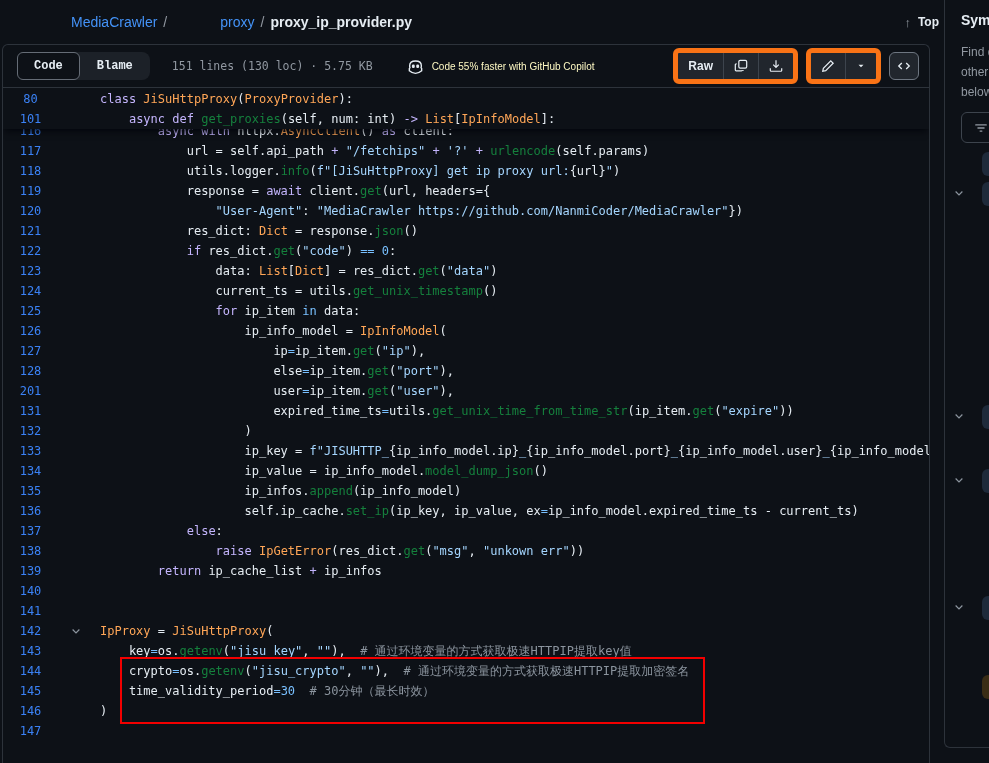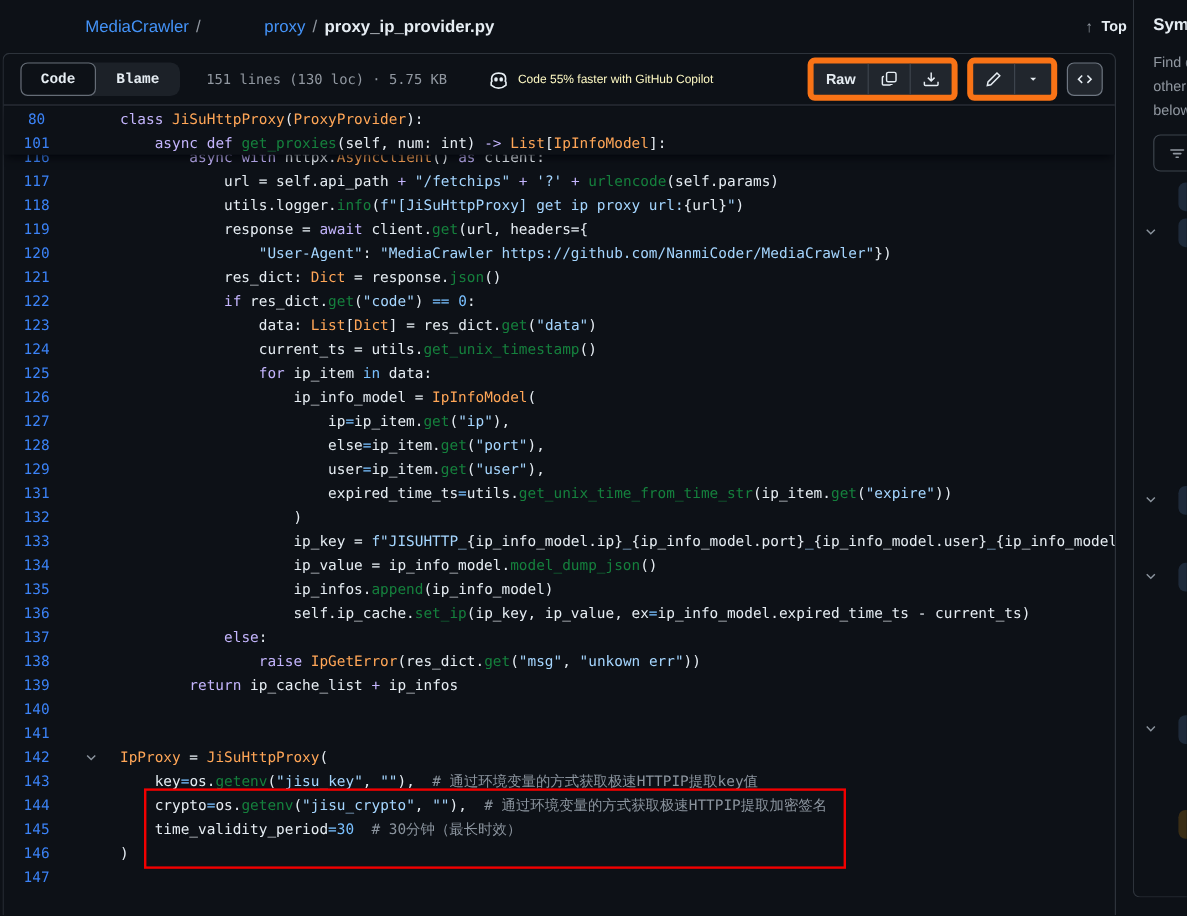--- a/index.html
+++ b/index.html
@@ -162,21 +162,21 @@
           <div class="crow"><div class="ln">119</div><div class="fold"></div><div class="ctext"><span class="tt">            response = </span><span class="tk">await</span><span class="tt"> client.</span><span class="tf">get</span><span class="tt">(url, headers={</span></div></div>
           <div class="crow"><div class="ln">120</div><div class="fold"></div><div class="ctext"><span class="tt">                </span><span class="ts">"User-Agent"</span><span class="tt">: </span><span class="ts">"MediaCrawler https://github.com/NanmiCoder/MediaCrawler"</span><span class="tt">})</span></div></div>
           <div class="crow"><div class="ln">121</div><div class="fold"></div><div class="ctext"><span class="tt">            res_dict: </span><span class="tc">Dict</span><span class="tt"> = response.</span><span class="tf">json</span><span class="tt">()</span></div></div>
           <div class="crow"><div class="ln">122</div><div class="fold"></div><div class="ctext"><span class="tt">            </span><span class="tk">if</span><span class="tt"> res_dict.</span><span class="tf">get</span><span class="tt">(</span><span class="ts">"code"</span><span class="tt">) </span><span class="tn">==</span><span class="tt"> </span><span class="tn">0</span><span class="tt">:</span></div></div>
           <div class="crow"><div class="ln">123</div><div class="fold"></div><div class="ctext"><span class="tt">                data: </span><span class="tc">List</span><span class="tt">[</span><span class="tc">Dict</span><span class="tt">] = res_dict.</span><span class="tf">get</span><span class="tt">(</span><span class="ts">"data"</span><span class="tt">)</span></div></div>
           <div class="crow"><div class="ln">124</div><div class="fold"></div><div class="ctext"><span class="tt">                current_ts = utils.</span><span class="tf">get_unix_timestamp</span><span class="tt">()</span></div></div>
           <div class="crow"><div class="ln">125</div><div class="fold"></div><div class="ctext"><span class="tt">                </span><span class="tk">for</span><span class="tt"> ip_item </span><span class="tn">in</span><span class="tt"> data:</span></div></div>
           <div class="crow"><div class="ln">126</div><div class="fold"></div><div class="ctext"><span class="tt">                    ip_info_model = </span><span class="tc">IpInfoModel</span><span class="tt">(</span></div></div>
           <div class="crow"><div class="ln">127</div><div class="fold"></div><div class="ctext"><span class="tt">                        ip</span><span class="tn">=</span><span class="tt">ip_item.</span><span class="tf">get</span><span class="tt">(</span><span class="ts">"ip"</span><span class="tt">),</span></div></div>
           <div class="crow"><div class="ln">128</div><div class="fold"></div><div class="ctext"><span class="tt">                        else</span><span class="tn">=</span><span class="tt">ip_item.</span><span class="tf">get</span><span class="tt">(</span><span class="ts">"port"</span><span class="tt">),</span></div></div>
-          <div class="crow"><div class="ln">129</div><div class="fold"></div><div class="ctext"><span class="tt">                        user</span><span class="tn">=</span><span class="tt">ip_item.</span><span class="tf">get</span><span class="tt">(</span><span class="ts">"user"</span><span class="tt">),</span></div></div>
+          <div class="crow"><div class="ln">201</div><div class="fold"></div><div class="ctext"><span class="tt">                        user</span><span class="tn">=</span><span class="tt">ip_item.</span><span class="tf">get</span><span class="tt">(</span><span class="ts">"user"</span><span class="tt">),</span></div></div>
           <div class="crow"><div class="ln">131</div><div class="fold"></div><div class="ctext"><span class="tt">                        expired_time_ts</span><span class="tn">=</span><span class="tt">utils.</span><span class="tf">get_unix_time_from_time_str</span><span class="tt">(ip_item.</span><span class="tf">get</span><span class="tt">(</span><span class="ts">"expire"</span><span class="tt">))</span></div></div>
           <div class="crow"><div class="ln">132</div><div class="fold"></div><div class="ctext"><span class="tt">                    )</span></div></div>
           <div class="crow"><div class="ln">133</div><div class="fold"></div><div class="ctext"><span class="tt">                    ip_key = </span><span class="ts">f"JISUHTTP_</span><span class="tt">{ip_info_model.ip}</span><span class="ts">_</span><span class="tt">{ip_info_model.port}</span><span class="ts">_</span><span class="tt">{ip_info_model.user}</span><span class="ts">_</span><span class="tt">{ip_info_model.</span></div></div>
           <div class="crow"><div class="ln">134</div><div class="fold"></div><div class="ctext"><span class="tt">                    ip_value = ip_info_model.</span><span class="tf">model_dump_json</span><span class="tt">()</span></div></div>
           <div class="crow"><div class="ln">135</div><div class="fold"></div><div class="ctext"><span class="tt">                    ip_infos.</span><span class="tf">append</span><span class="tt">(ip_info_model)</span></div></div>
           <div class="crow"><div class="ln">136</div><div class="fold"></div><div class="ctext"><span class="tt">                    self.ip_cache.</span><span class="tf">set_ip</span><span class="tt">(ip_key, ip_value, ex</span><span class="tn">=</span><span class="tt">ip_info_model.expired_time_ts - current_ts)</span></div></div>
           <div class="crow"><div class="ln">137</div><div class="fold"></div><div class="ctext"><span class="tt">            </span><span class="tk">else</span><span class="tt">:</span></div></div>
           <div class="crow"><div class="ln">138</div><div class="fold"></div><div class="ctext"><span class="tt">                </span><span class="tk">raise</span><span class="tt"> </span><span class="tc">IpGetError</span><span class="tt">(res_dict.</span><span class="tf">get</span><span class="tt">(</span><span class="ts">"msg"</span><span class="tt">, </span><span class="ts">"unkown err"</span><span class="tt">))</span></div></div>
           <div class="crow"><div class="ln">139</div><div class="fold"></div><div class="ctext"><span class="tt">        </span><span class="tk">return</span><span class="tt"> ip_cache_list </span><span class="tk">+</span><span class="tt"> ip_infos</span></div></div>
           <div class="crow"><div class="ln">140</div><div class="fold"></div><div class="ctext"></div></div>

